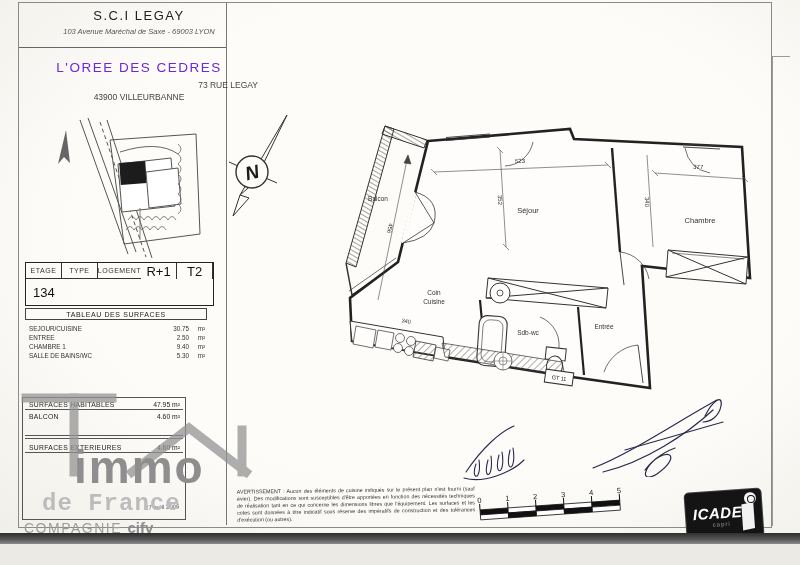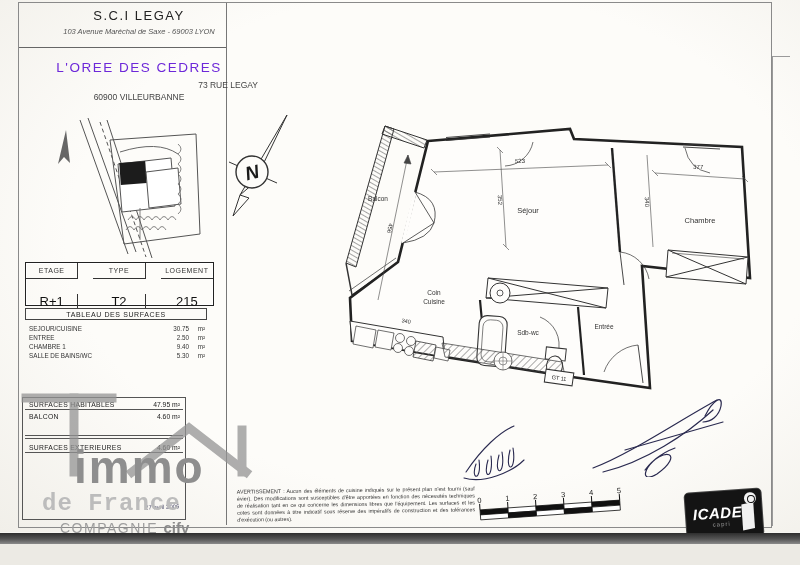--- a/index.html
+++ b/index.html
@@ -21,21 +21,21 @@
   .hdr-company{top:8px;font-size:13px;letter-spacing:1.5px;color:#222;}
   .hdr-company-addr{top:27px;font-size:7.5px;color:#555;font-style:italic;}
   .rule1{position:absolute;left:19px;top:47px;width:207px;height:1px;background:#666;}
   .hdr-res{top:60px;font-size:13.5px;letter-spacing:1.5px;color:#6d28d9;}
   .hdr-res-a1{top:80px;font-size:8.5px;color:#444;text-align:right;}
   .hdr-res-a2{top:92px;font-size:8.5px;color:#444;}
 
   
   .unit-table{position:absolute;left:25px;top:262px;width:187px;height:42px;
       border:1.5px solid #222;box-shadow:0 0 0 1px #fff inset;
-      display:grid;grid-template-columns:1fr 1fr 1fr;grid-template-rows:16px 1fr;gap:15px;}
+      display:grid;grid-template-columns:1fr 1fr 1fr 1fr 1fr;grid-template-rows:16px 1fr;}
   .unit-table .cell{border-right:1px solid #333;border-bottom:1px solid #333;
       display:flex;align-items:center;justify-content:center;}
   .unit-table .cell:nth-child(3n){border-right:none;}
   .unit-table .cell.val{border-bottom:none;font-size:13px;color:#111;}
   .unit-table .cell.head{font-size:7px;letter-spacing:.5px;color:#333;}
 
   
   .surf{position:absolute;left:25px;top:308px;width:182px;}
   .surf-title{border:1px solid #444;text-align:center;font-size:7px;letter-spacing:.6px;
       padding:1.5px 0;color:#222;background:#fcfbf8;}
@@ -55,21 +55,21 @@
   .tot-sep{height:2px;border-top:1px solid #555;border-bottom:1px solid #555;margin:14px 2px 2px 2px;}
   .date-stamp{position:absolute;left:122px;top:106px;font-size:6px;color:#4a4a6a;
       transform:rotate(-2deg);white-space:nowrap;}
 
   
   .immo-word{position:absolute;left:34px;top:444px;font-size:46px;font-weight:700;
       color:#8e8e8e;letter-spacing:2px;line-height:1;margin-left:40px;}
   .immo-defrance{position:absolute;left:42px;top:492px;font-size:24px;font-weight:700;
       color:#bcbcbc;letter-spacing:1px;line-height:1;font-family:Liberation Mono, monospace;}
   .compagnie{position:absolute;left:24px;top:519px;font-size:14px;color:#9d9d9d;
-      letter-spacing:1.5px;margin-left:36px;}
+      letter-spacing:1.5px;}
   .compagnie b{color:#8a8a8a;font-size:15px;letter-spacing:0;}
 
   
   .warning{position:absolute;left:237px;top:487px;width:238px;font-size:5.3px;
       line-height:1.3;color:#333;transform:rotate(-.8deg);text-align:justify;}
 
   
   .icade{position:absolute;left:686px;top:491px;width:76px;height:47px;background:#141414;
       border-radius:4px;transform:rotate(-4deg);box-shadow:0 0 0 1px #444;}
   .icade-word{position:absolute;left:7px;top:13px;color:#fff;font-weight:700;
@@ -91,21 +91,21 @@
 <div class="frame"></div>
 <div class="frame-right"></div>
 <div class="frame-right-top"></div>
 <div class="divider-v"></div>
 
 <div class="hdr hdr-company">S.C.I LEGAY</div>
 <div class="hdr hdr-company-addr">103 Avenue Maréchal de Saxe - 69003 LYON</div>
 <div class="rule1"></div>
 <div class="hdr hdr-res">L'OREE DES CEDRES</div>
 <div class="hdr hdr-res-a1">73 RUE LEGAY</div>
-<div class="hdr hdr-res-a2">60900 VILLEURBANNE</div>
+<div class="hdr hdr-res-a2">43900 VILLEURBANNE</div>
 
 <svg style="position:absolute;left:28px;top:112px;" width="175" height="150" viewBox="0 0 175 150">
   <g stroke="#555" fill="none" stroke-width="1">
     <polygon points="38,18 30,52 36,45 42,51" fill="#666" stroke="none"></polygon>
     <line x1="52" y1="8" x2="100" y2="142"></line>
     <line x1="60" y1="6" x2="108" y2="140"></line>
     <line x1="72" y1="10" x2="118" y2="145" stroke-dasharray="4 3"></line>
     <line x1="79" y1="8" x2="124" y2="146"></line>
     <polyline points="82,28 168,22 172,122 96,132 82,28"></polyline>
     <path d="M92,40 Q130,28 150,42" stroke="#666"></path>
@@ -118,21 +118,21 @@
     <line x1="112" y1="96" x2="112" y2="128" stroke="#666" stroke-width=".8"></line>
   </g>
 </svg>
 
 <div class="unit-table">
   <div class="cell head">ETAGE</div>
   <div class="cell head">TYPE</div>
   <div class="cell head">LOGEMENT</div>
   <div class="cell val">R+1</div>
   <div class="cell val">T2</div>
-  <div class="cell val">215</div>
+  <div class="cell val">134</div>
 </div>
 
 <div class="surf">
   <div class="surf-title">TABLEAU DES SURFACES</div>
   <div class="surf-rows">
     <div class="surf-row">
       <span class="lab">SEJOUR/CUISINE</span>
       <span class="val">30.75</span>
       <span class="unit">m²</span>
     </div>

